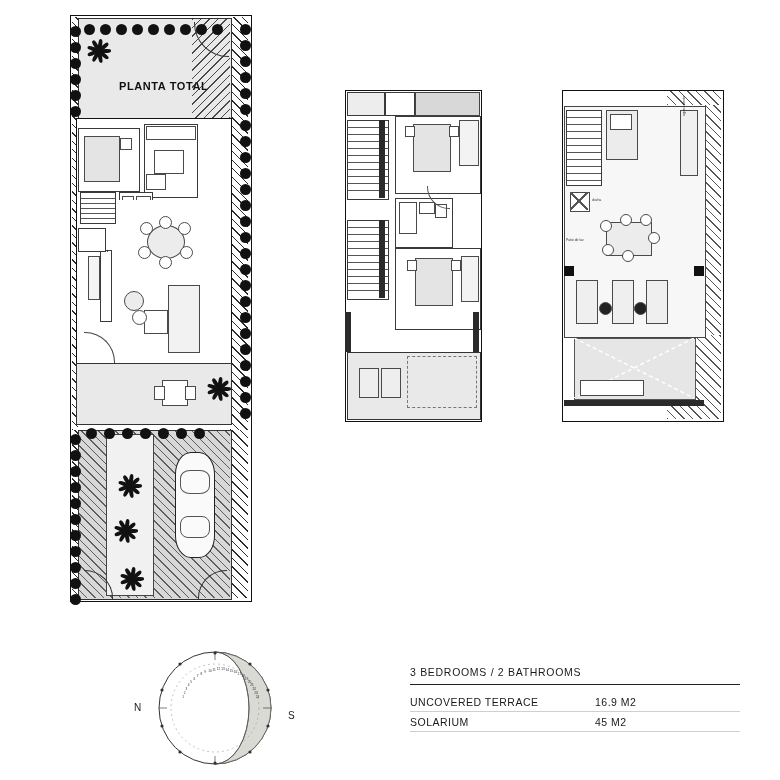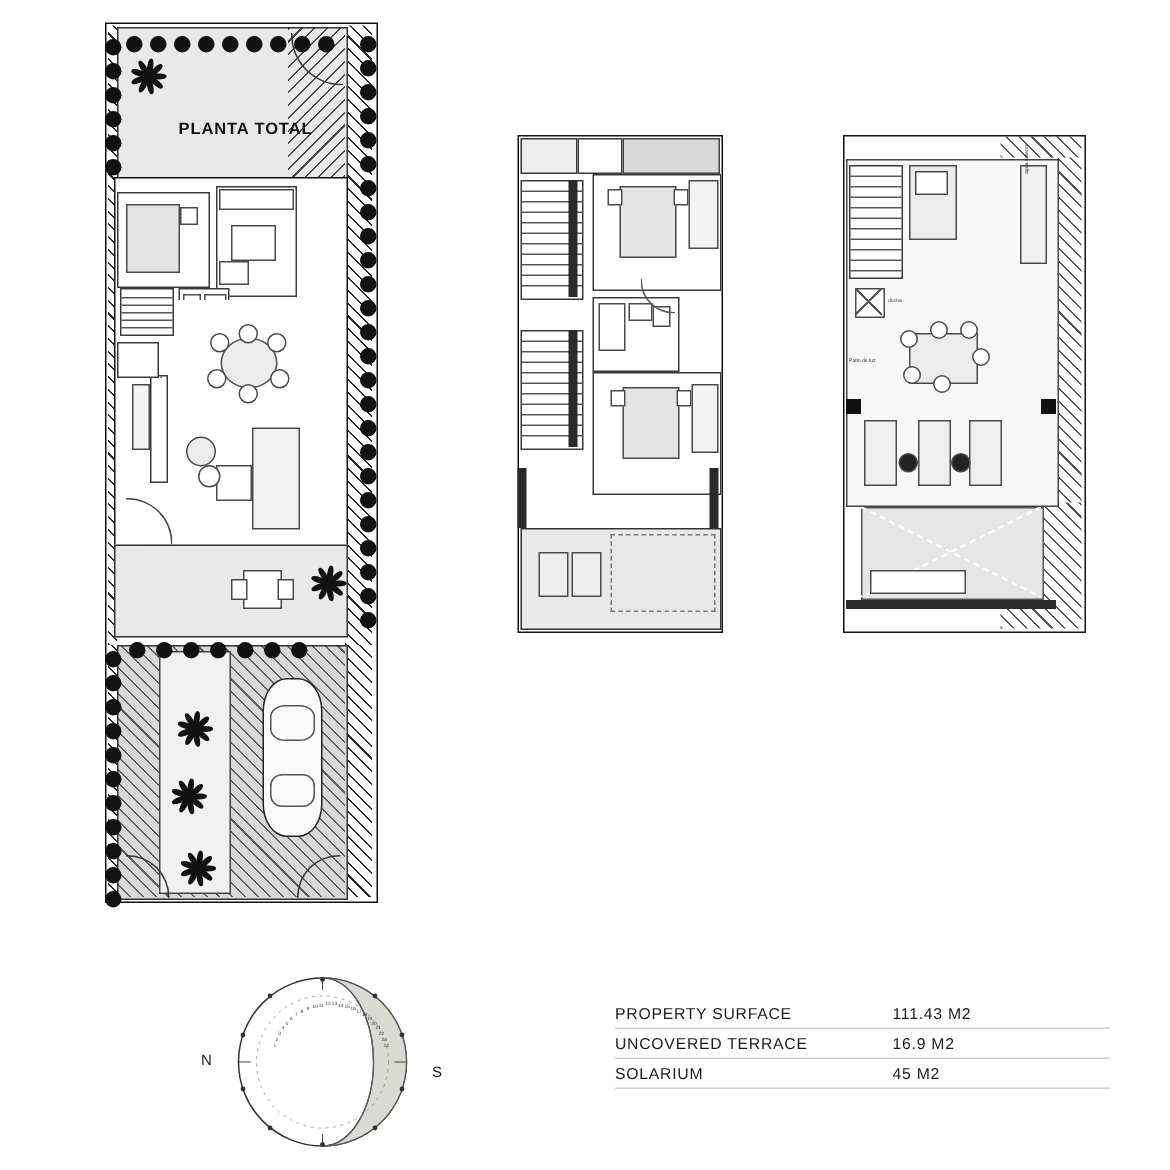--- a/index.html
+++ b/index.html
@@ -476,25 +476,22 @@
       <div style="position: absolute; left: 104.619px; top: 36.9348px; font-size: 3.2px; color: rgb(51, 51, 51);">19</div>
       <div style="position: absolute; left: 107.641px; top: 40.0263px; font-size: 3.2px; color: rgb(51, 51, 51);">20</div>
       <div style="position: absolute; left: 110.292px; top: 43.4409px; font-size: 3.2px; color: rgb(51, 51, 51);">21</div>
       <div style="position: absolute; left: 112.538px; top: 47.1346px; font-size: 3.2px; color: rgb(51, 51, 51);">22</div>
       <div style="position: absolute; left: 114.351px; top: 51.0595px; font-size: 3.2px; color: rgb(51, 51, 51);">23</div>
       <div style="position: absolute; left: 115.705px; top: 55.1649px; font-size: 3.2px; color: rgb(51, 51, 51);">24</div>
     </div>
 </div>
 
 <div id="specs">
+  <div class="spec-head">3 BEDROOMS / 2 BATHROOMS</div>
   <div id="spec-rows">
-      <div class="spec-row">
-        <div class="spec-label">PROPERTY SURFACE</div>
-        <div class="spec-value">111.43 M2</div>
-      </div>
       <div class="spec-row">
         <div class="spec-label">UNCOVERED TERRACE</div>
         <div class="spec-value">16.9 M2</div>
       </div>
       <div class="spec-row">
         <div class="spec-label">SOLARIUM</div>
         <div class="spec-value">45 M2</div>
       </div>
     </div>
 </div>

